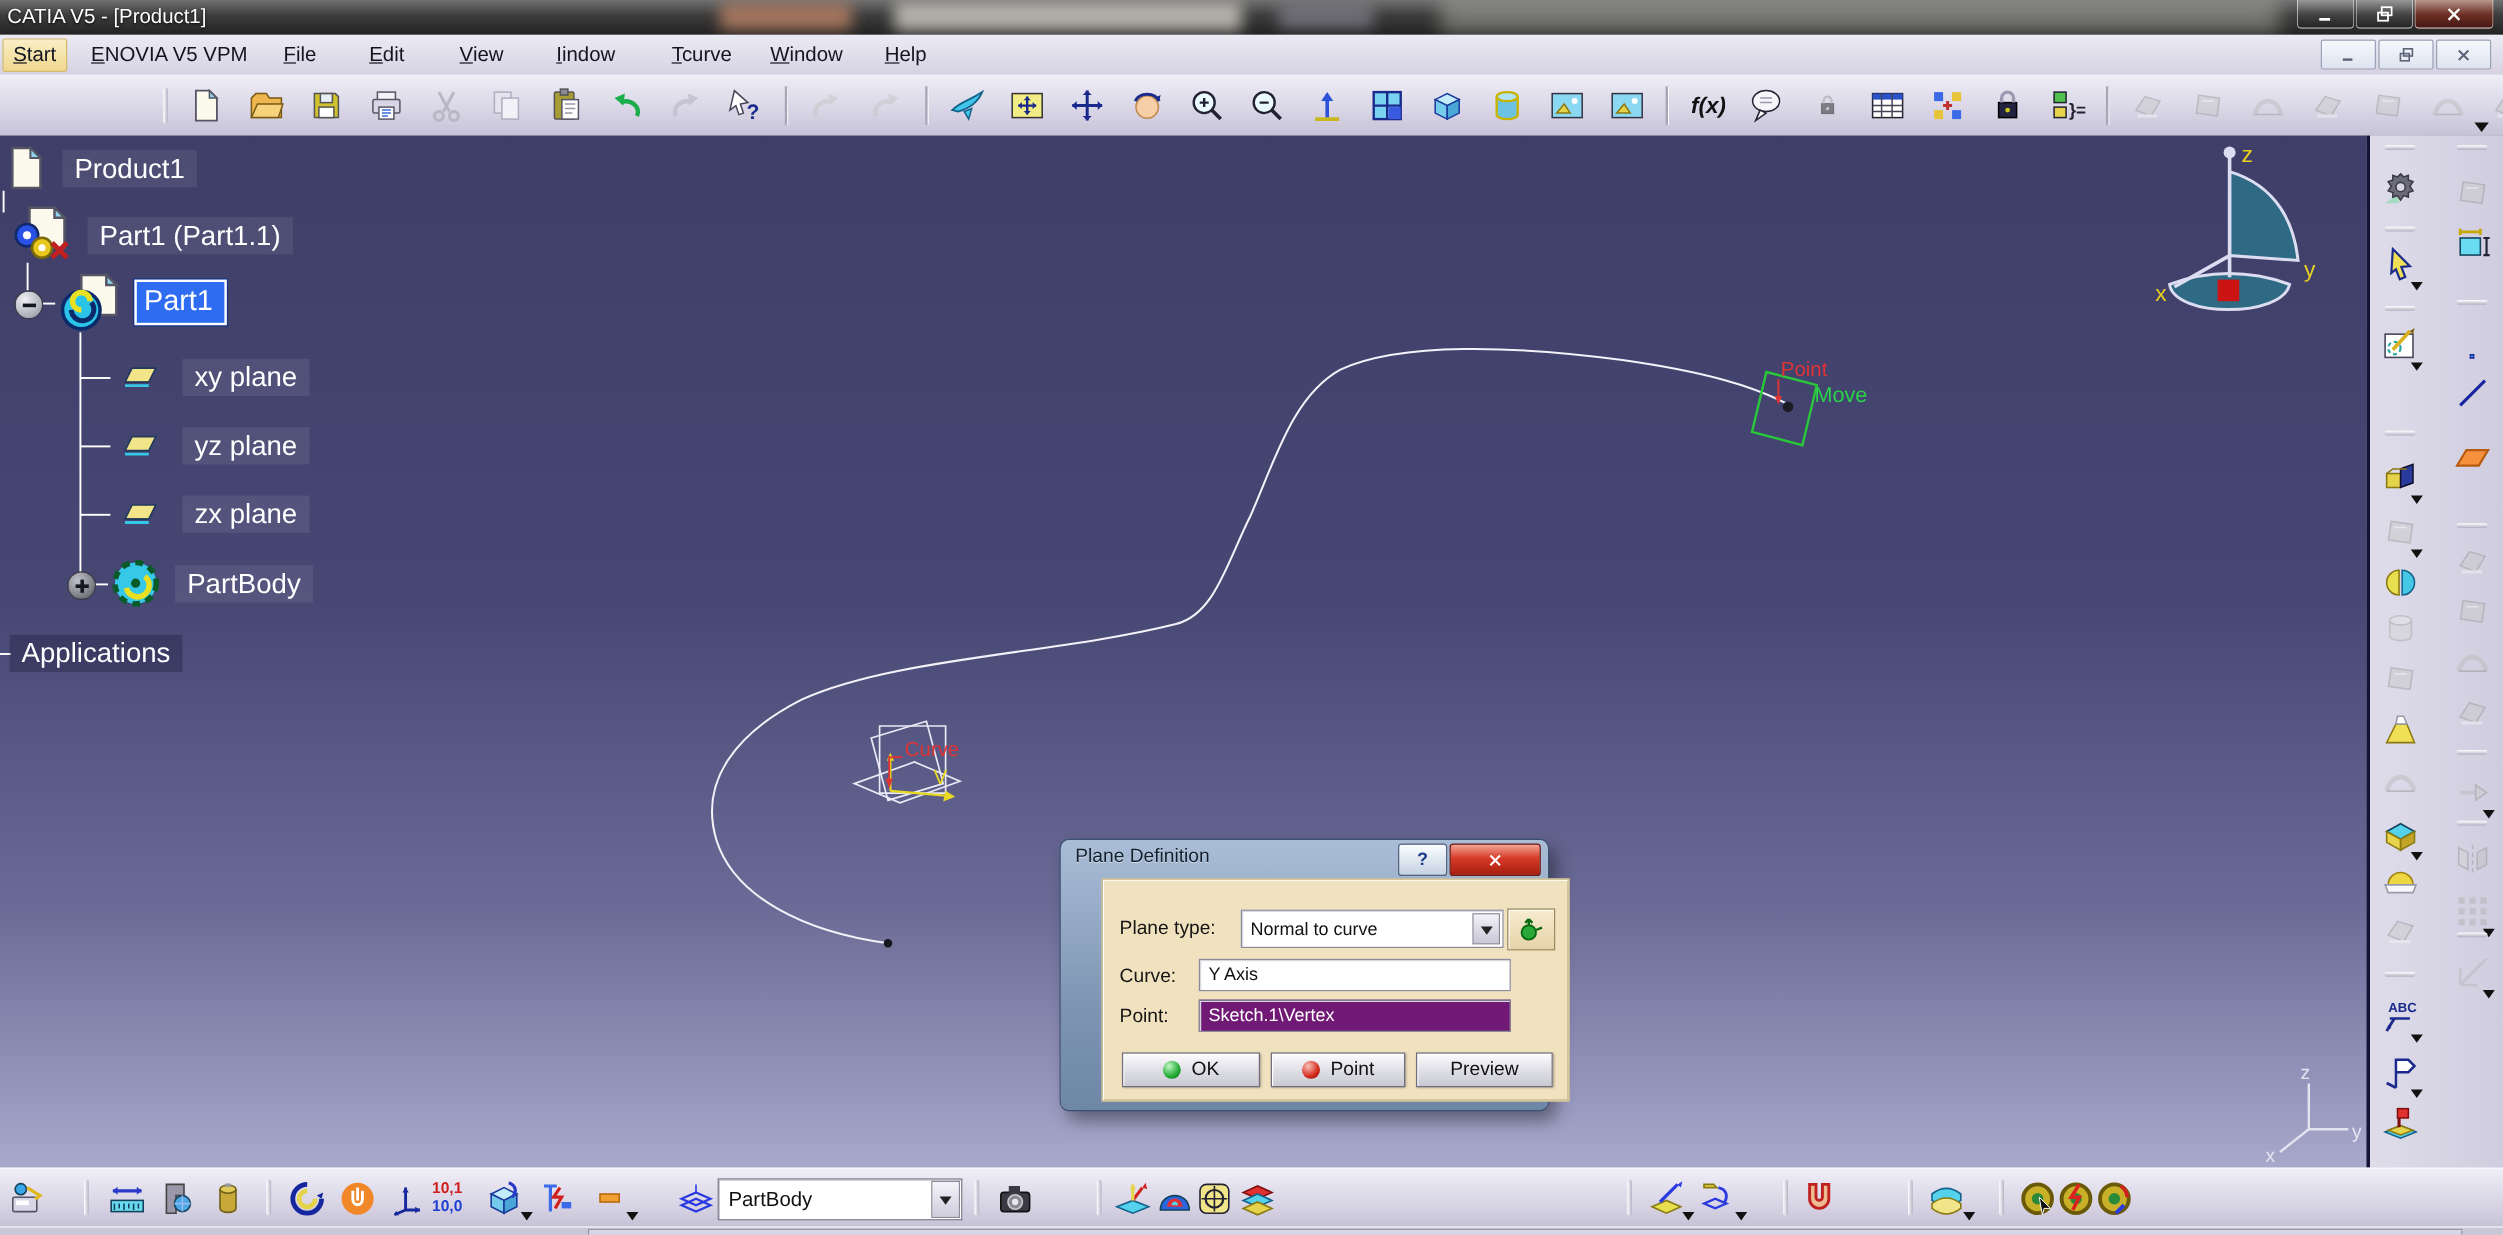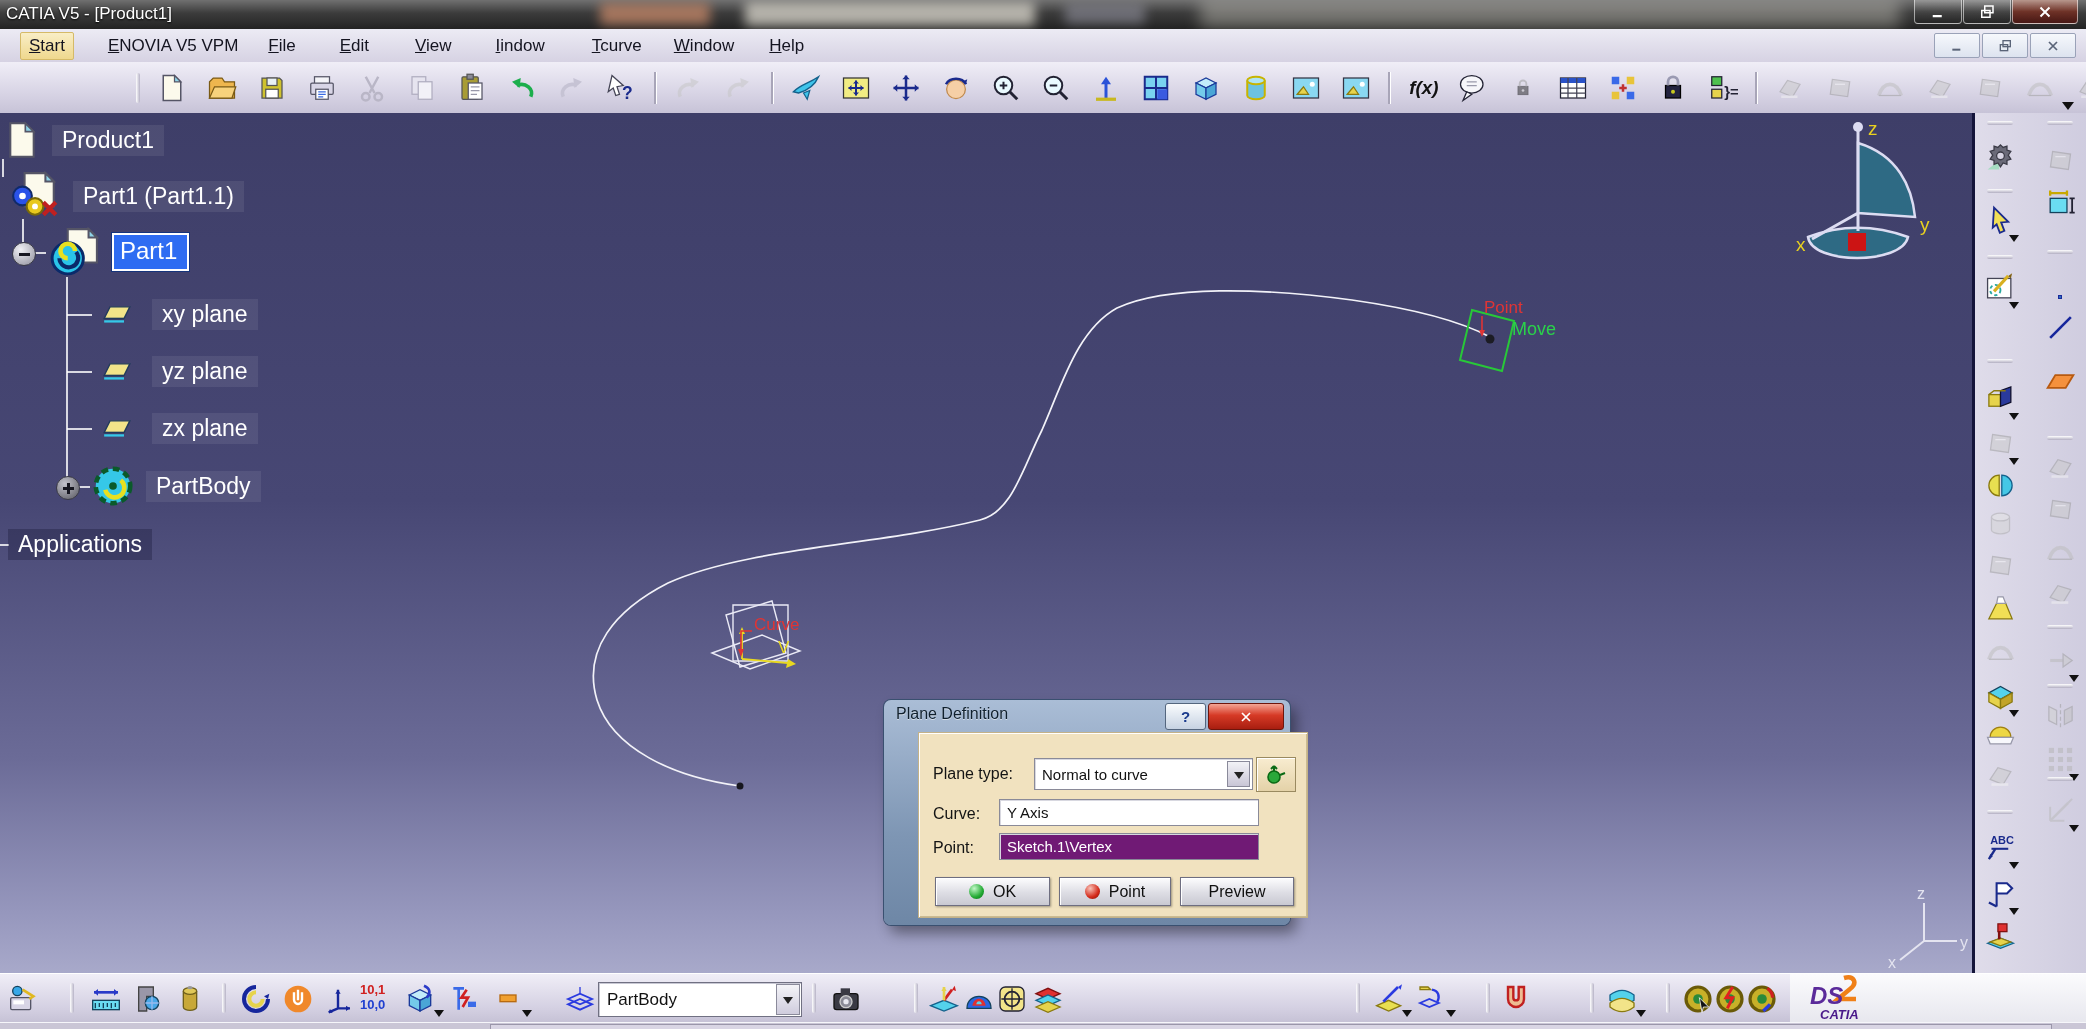--- a/index.html
+++ b/index.html
@@ -544,22 +544,22 @@
       </div>
     <div class="wbtn close">
         <svg style="color:#fff">
           <use href="#wcls"></use>
         </svg>
       </div>
   </div>
 </div>
 
 <div class="menubar">
-  <div class="mitem hl" style="margin-left:20px"><u>S</u><span>tart</span></div>
-  <div class="mitem" style="margin-left:26px"><u>E</u><span>NOVIA V5 VPM</span></div>
+  <div class="mitem hl" style="margin-left:2px"><u>S</u><span>tart</span></div>
+  <div class="mitem" style="margin-left:12px"><u>E</u><span>NOVIA V5 VPM</span></div>
   <div class="mitem" style="margin-left:14px"><u>F</u><span>ile</span></div>
   <div class="mitem" style="margin-left:28px"><u>E</u><span>dit</span></div>
   <div class="mitem" style="margin-left:30px"><u>V</u><span>iew</span></div>
   <div class="mitem" style="margin-left:28px"><u>I</u><span>indow</span></div>
   <div class="mitem" style="margin-left:31px"><u>T</u><span>curve</span></div>
   <div class="mitem" style="margin-left:16px"><u>W</u><span>indow</span></div>
   <div class="mitem" style="margin-left:19px"><u>H</u><span>elp</span></div>
   <div class="mdi-btns">
     <div class="mbtn">
         <svg style="color:#5a6478">
@@ -1243,24 +1243,17 @@
   <span class="bi" style="left:1712px">
       <svg>
         <use href="#rg2"></use>
       </svg>
     </span>
   <span class="bi" style="left:1744px">
       <svg>
         <use href="#rg3"></use>
       </svg>
     </span>
-  <div class="logo-panel">
-    <svg width="60" height="49" viewBox="0 0 60 49" style="position:absolute;left:16px;top:0">
-      <path d="M38 4 C48 1 52 9 44 15 L32 25 H50" stroke="#f08018" stroke-width="4.5" fill="none"></path>
-      <text x="4" y="30" font-size="24" font-weight="bold" font-style="italic" fill="#5a2a9a">DS</text>
-      <text x="14" y="45" font-size="13" font-weight="bold" font-style="italic" fill="#4a1a8a">CATIA</text>
-    </svg>
-  </div>
 </div>
 
 <div class="status">
   <div class="well"></div>
 </div>
 
 </body></html>

